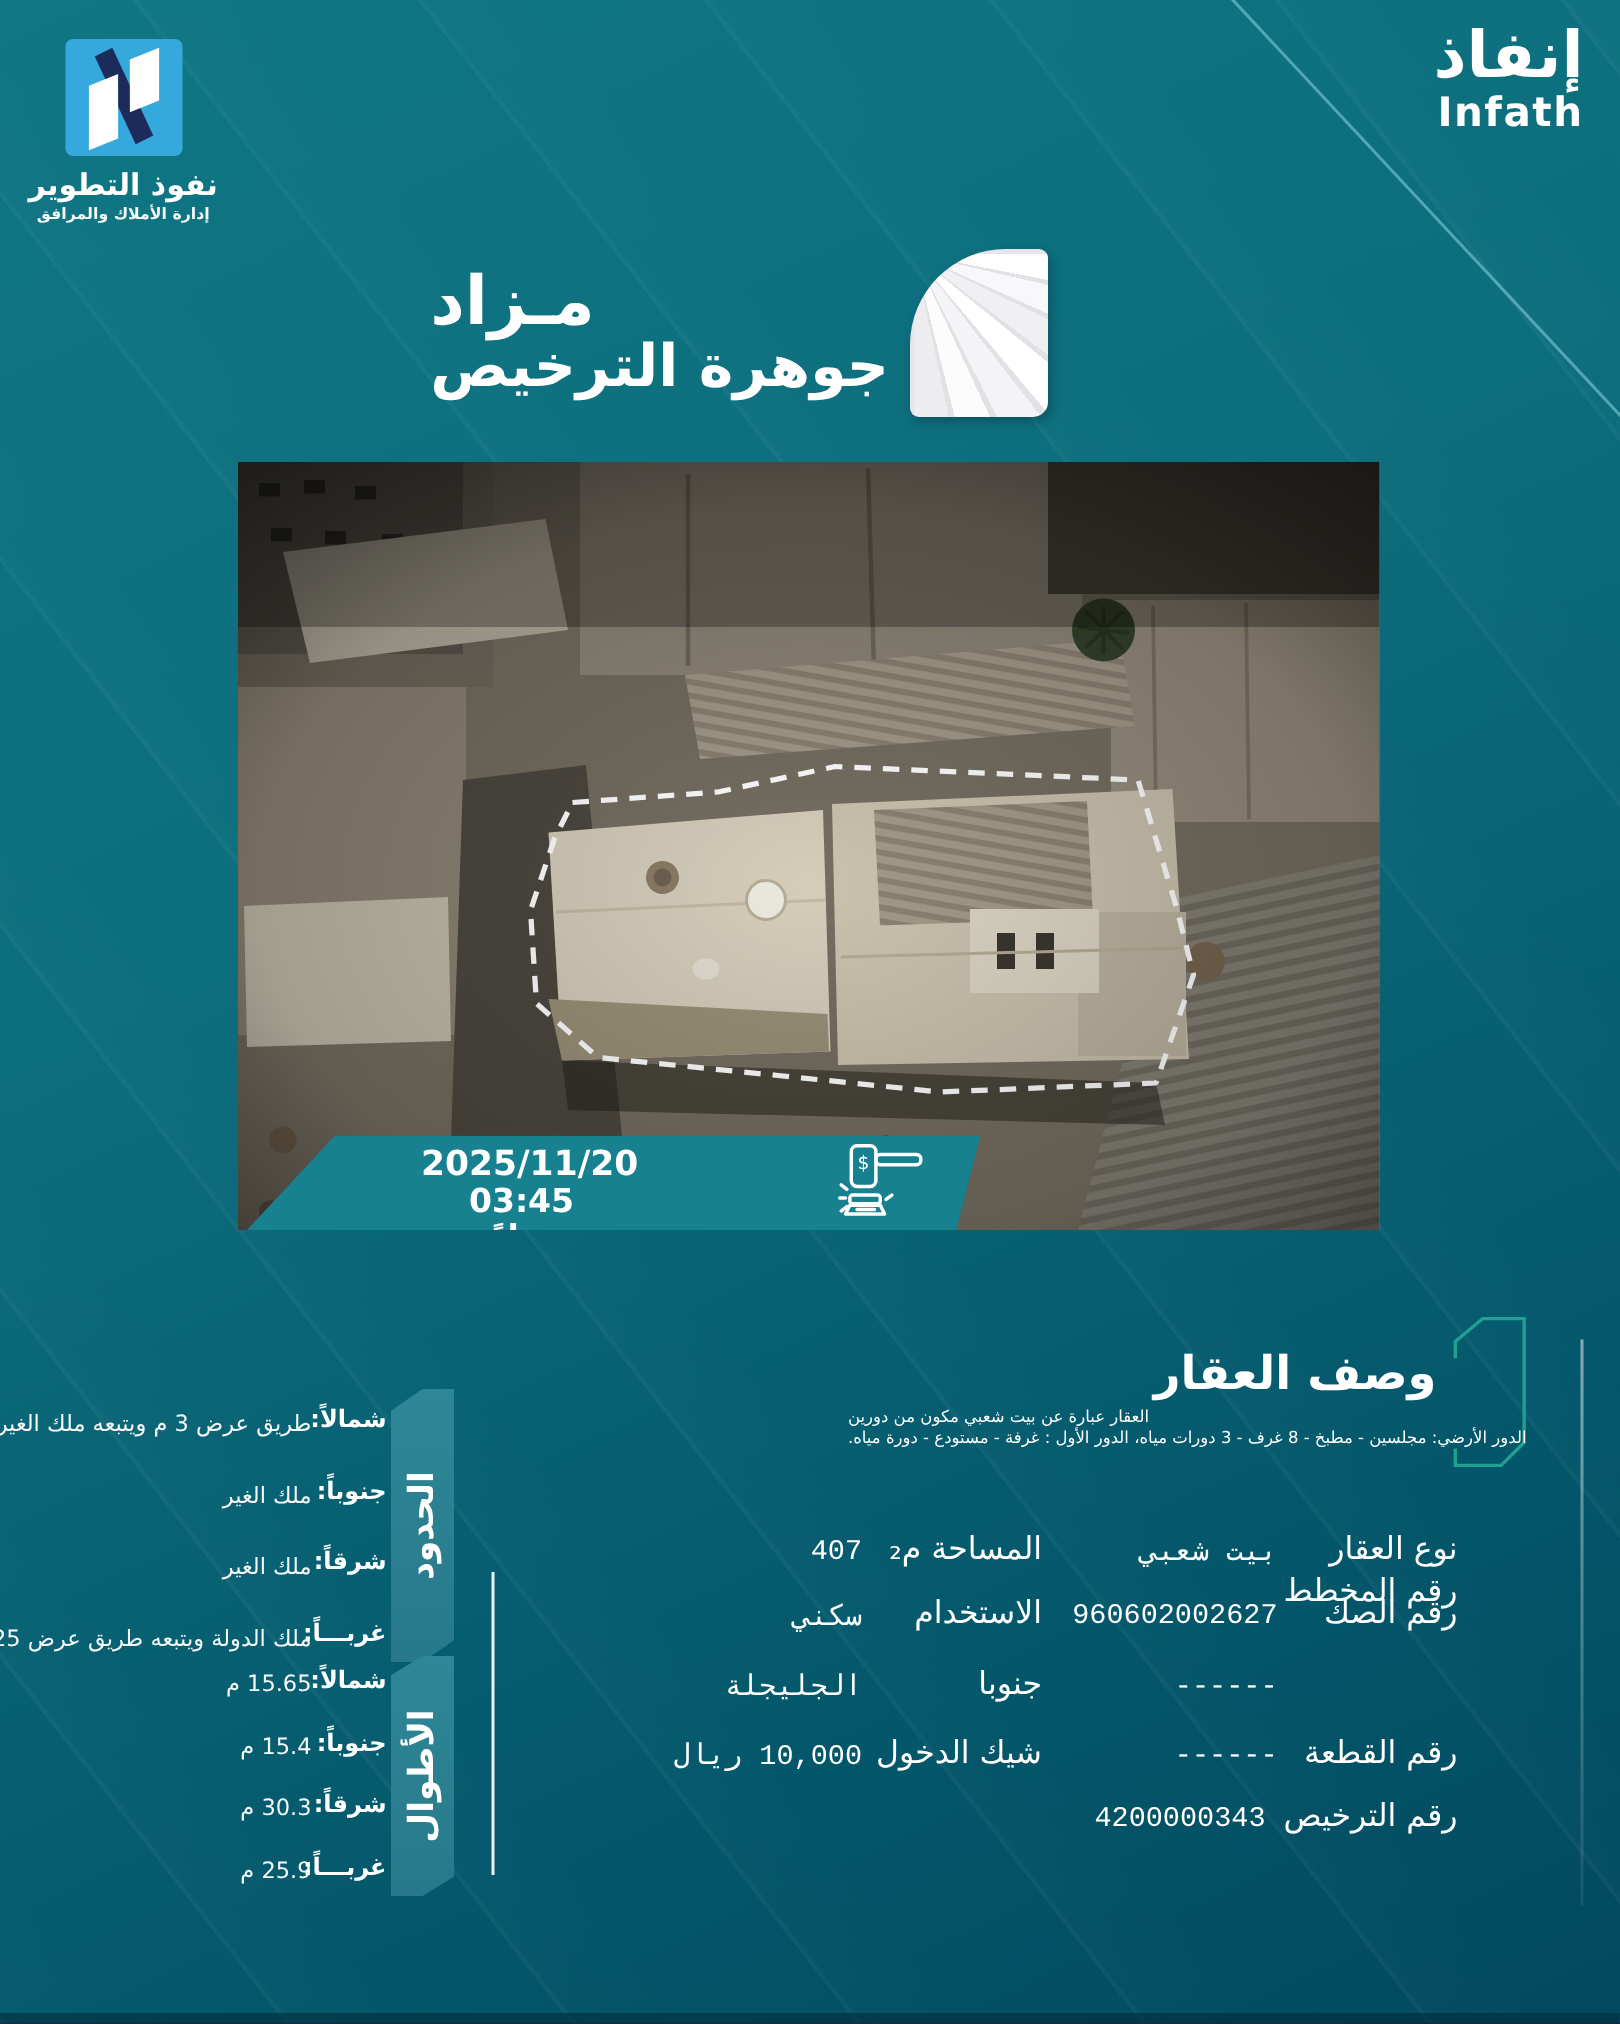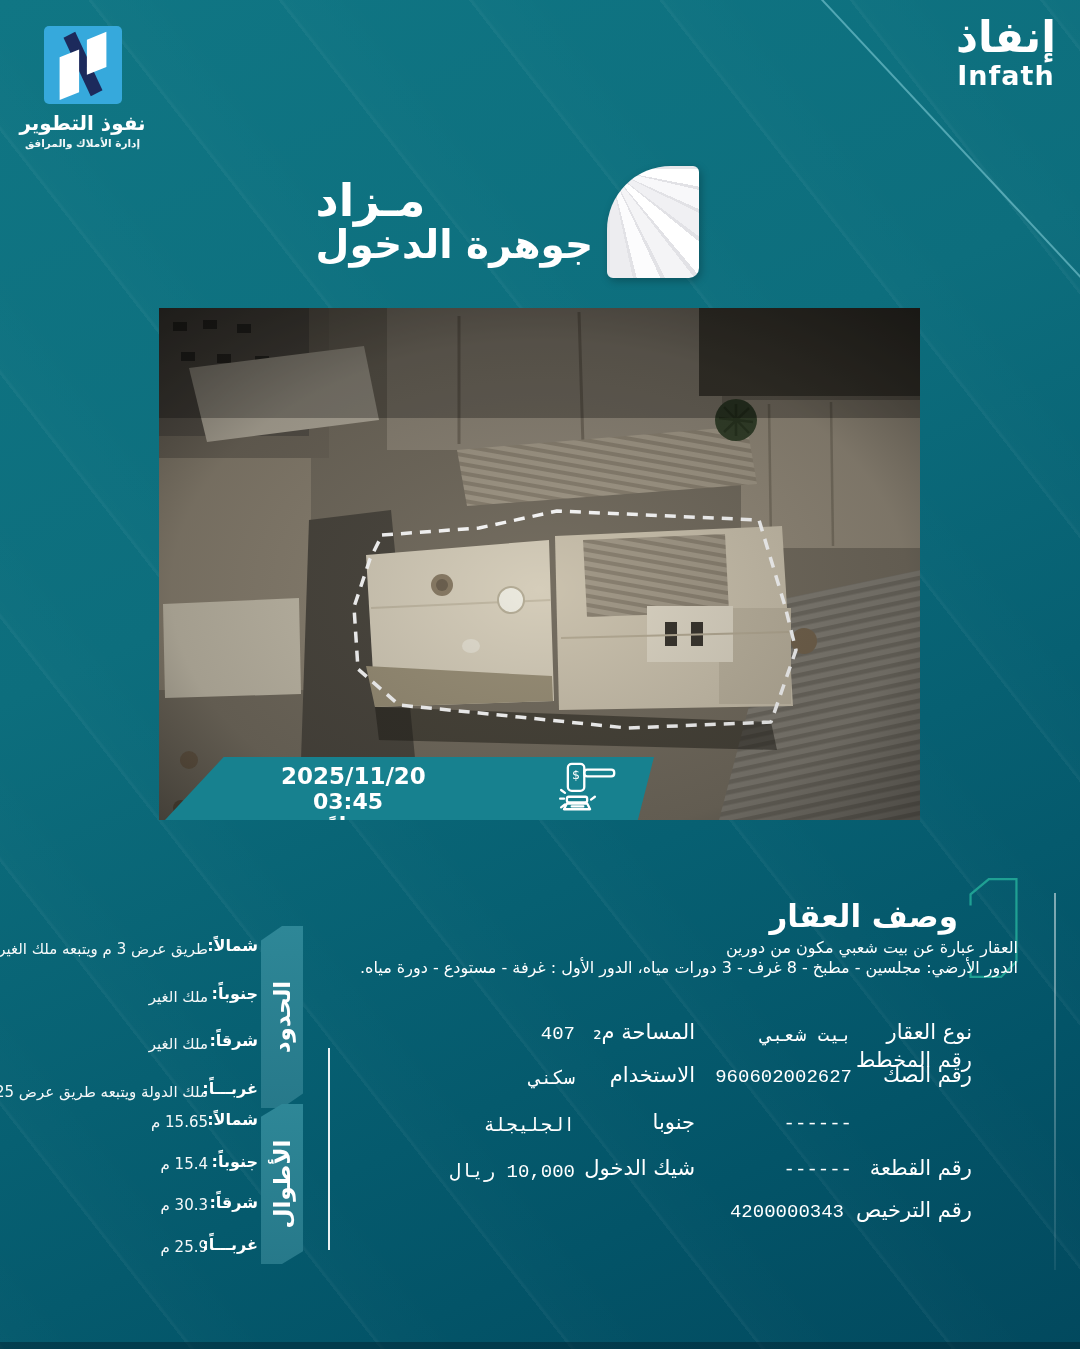--- a/index.html
+++ b/index.html
@@ -10,21 +10,21 @@
     background:
       repeating-linear-gradient(52deg, rgba(255,255,255,0.045) 0px, rgba(255,255,255,0.045) 2px, rgba(255,255,255,0.012) 4px, rgba(255,255,255,0) 70px, rgba(255,255,255,0) 150px),
       linear-gradient(155deg,#107684 0%,#0d6e7d 38%,#076072 62%,#035468 82%,#02495e 100%);
   }
   .abs{position:absolute;}
   
   .dev-logo-block{left:10px;top:26px;width:145px;text-align:center;}
   .dev-logo-square{display:inline-block;width:78px;height:78px;border-radius:5px;background:#36a9dc;}
   .dev-logo-title{font-size:20px;font-weight:700;margin-top:4px;line-height:1.15;}
   .dev-logo-sub{font-size:10.5px;font-weight:700;opacity:.95;margin-top:2px;}
-  .org-block{right:24px;top:14px;text-align:center;margin-left:35px;}
+  .org-block{right:24px;top:14px;text-align:right;margin-left:35px;}
   .org-ar{font-size:43px;font-weight:700;line-height:1.1;}
   .org-en{font-size:27px;font-weight:700;letter-spacing:1px;line-height:1.1;font-family:"DejaVu Sans",sans-serif;}
   .diag-line{left:818px;top:-6px;width:430px;height:2px;background:rgba(150,222,232,.5);
     transform:rotate(47deg);transform-origin:top left;}
   
   .auction-title{right:487px;top:178px;text-align:left;}
   .auction-l1{font-size:45px;font-weight:700;line-height:1.0;}
   .auction-l2{font-size:39px;font-weight:700;line-height:1.15;}
   .fan-shape{left:607px;top:166px;width:92px;height:112px;
     border-radius:64px 6px 10px 6px;
@@ -42,21 +42,21 @@
   .photo svg{display:block;width:100%;height:100%;}
   
   .ribbon{left:165px;top:757px;width:489px;height:63px;background:#17818f;
     clip-path:polygon(12% 0%,100% 0%,96.7% 100%,0% 100%);}
   .ribbon .date{position:absolute;left:116px;top:7px;width:102px;text-align:right;font-size:23px;font-weight:700;direction:ltr;line-height:1.1;}
   .ribbon .time{position:absolute;left:98px;top:33px;width:120px;text-align:right;font-size:22px;font-weight:700;line-height:1.1;}
   .ribbon .label{position:absolute;right:112px;top:6px;text-align:center;font-size:22.5px;font-weight:700;line-height:1.15;}
   .ribbon .gavel{position:absolute;right:26px;top:4px;width:72px;height:56px;}
   
   .desc-heading{right:122px;top:898px;font-size:31px;font-weight:700;}
-  .desc-lines{right:62px;top:938px;text-align:right;font-size:16px;line-height:1.28;font-weight:500;}
+  .desc-lines{right:62px;top:938px;text-align:left;font-size:11px;line-height:1.28;font-weight:500;}
   .bracket{left:968px;top:878px;width:52px;height:102px;}
   
   .dlabel{position:absolute;font-size:21px;font-weight:400;white-space:nowrap;padding-left:16px;}
   .dvalue{position:absolute;font-size:19px;font-weight:500;white-space:nowrap;font-family:Liberation Mono, monospace;}
   
   .side-tab{width:42px;background:linear-gradient(180deg,#2e8797,#27798a);
     clip-path:polygon(0% 8%,50% 0%,100% 0%,100% 92%,50% 100%,0% 100%);}
   .side-tab span{position:absolute;left:50%;top:50%;transform:translate(-50%,-50%) rotate(-90deg);
     font-size:23px;font-weight:700;white-space:nowrap;}
   .blabel{position:absolute;font-size:16px;font-weight:700;white-space:nowrap;}
@@ -85,21 +85,21 @@
     <div class="dev-logo-sub">إدارة الأملاك والمرافق</div>
   </div>
 
   <div class="abs org-block">
     <div class="org-ar">إنفاذ</div>
     <div class="org-en">Infath</div>
   </div>
 
   <div class="abs auction-title">
     <div class="auction-l1">مـزاد</div>
-    <div class="auction-l2">جوهرة الدخول</div>
+    <div class="auction-l2">جوهرة الترخيص</div>
   </div>
   <div class="abs fan-shape"></div>
 
   <div class="abs photo">
     <svg viewBox="0 0 761 512" preserveAspectRatio="none">
       <defs>
         <pattern id="corr" width="9" height="9" patternUnits="userSpaceOnUse" patternTransform="rotate(100)">
           <rect width="9" height="9" fill="#a39a89"></rect>
             <rect width="4" height="9" fill="#8b8272"></rect>
         </pattern>

